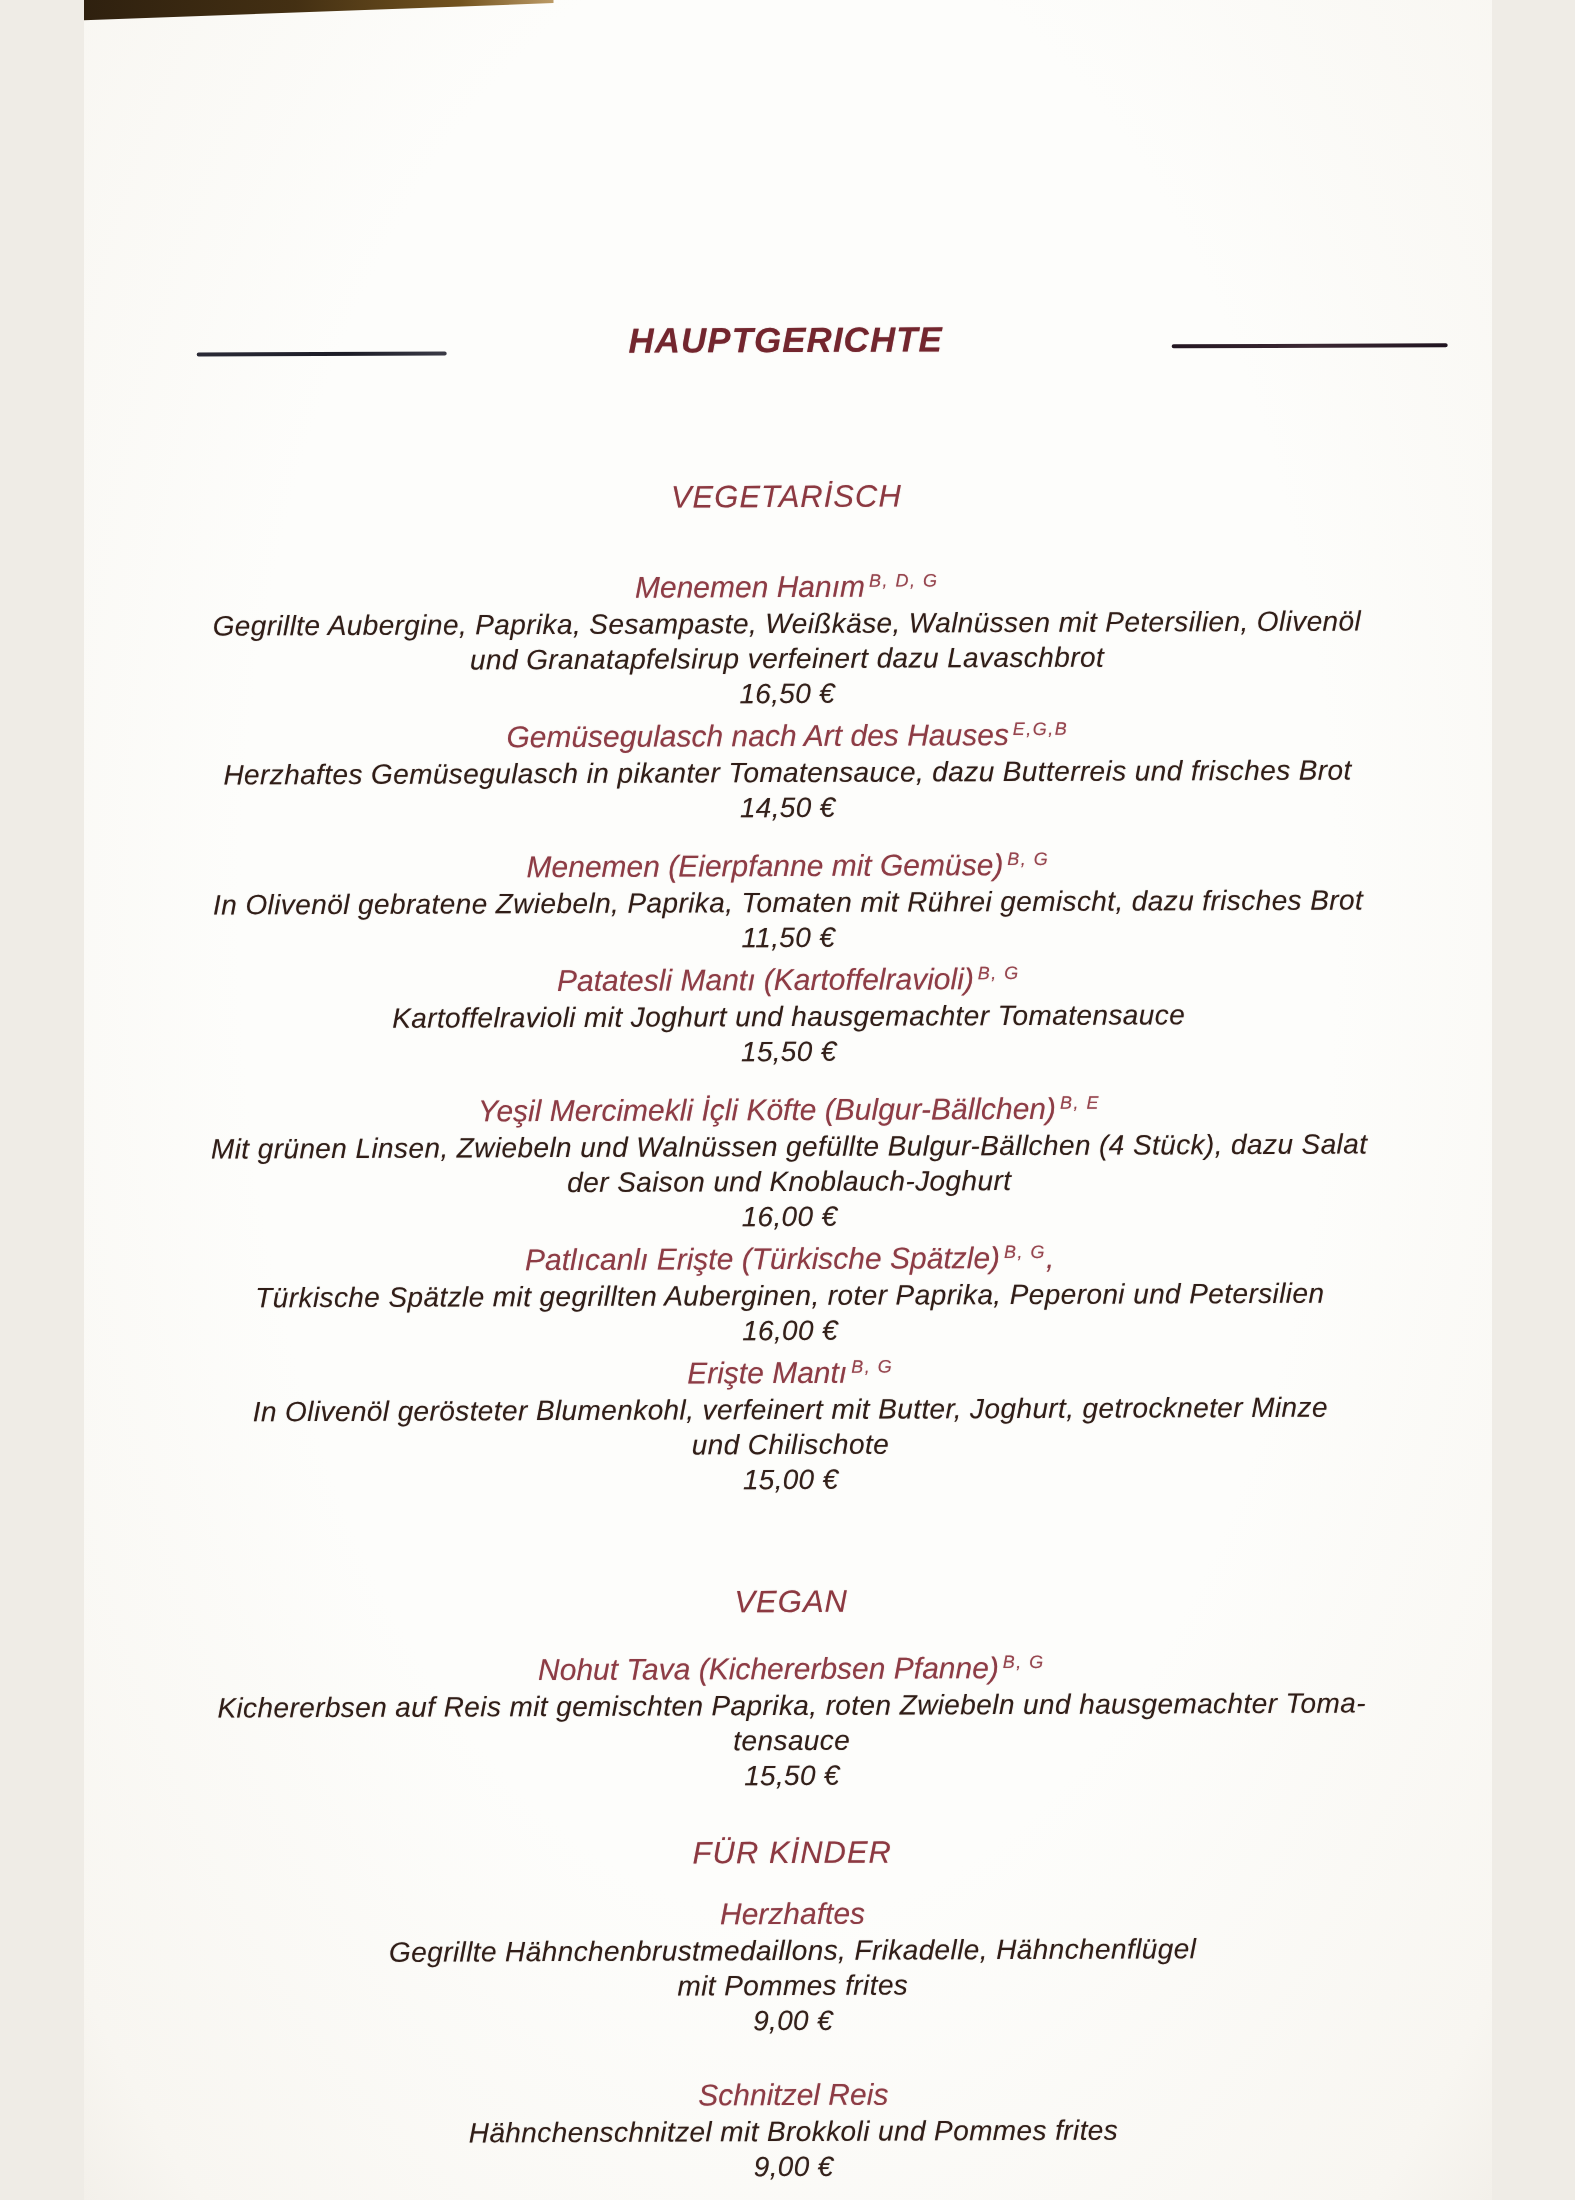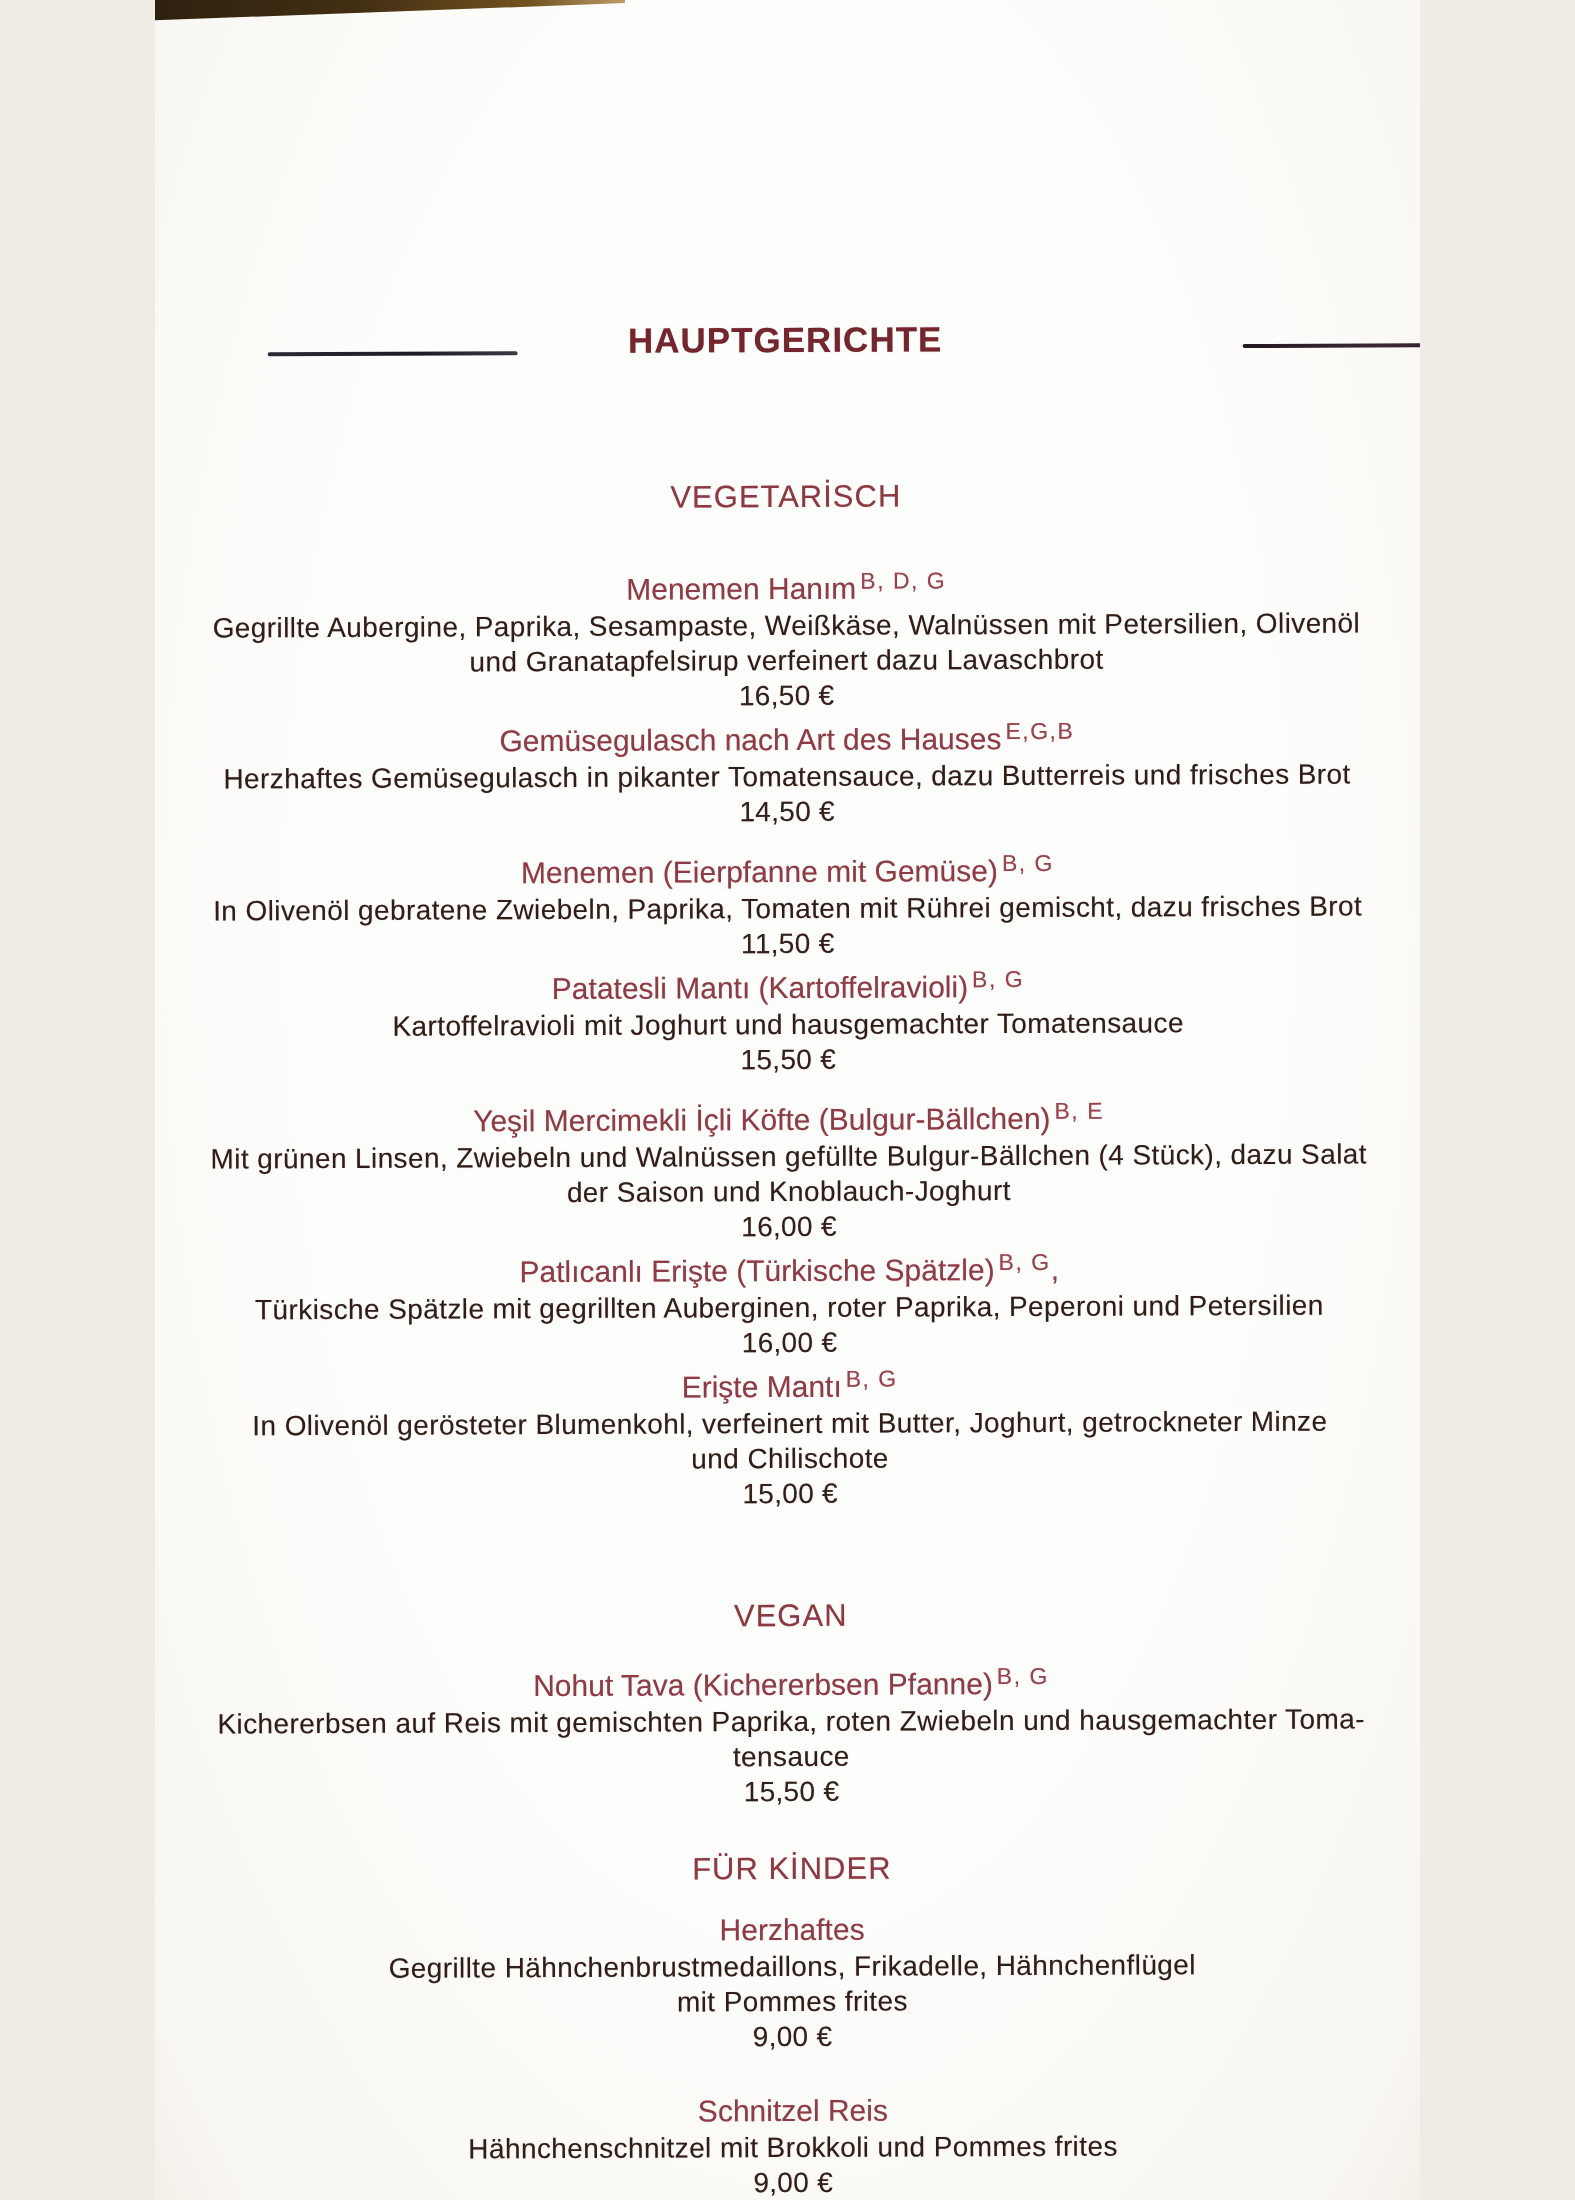--- a/index.html
+++ b/index.html
@@ -1,23 +1,24 @@
 <!DOCTYPE html>
 <html><head>
 <meta charset="utf-8">
 <style>
   html, body { margin: 0; padding: 0; background: #efece6; }
   .photo {
     position: relative;
-    width: 1265px;
+    width: 1408px;
     height: 2200px;
     margin: 0 auto;
     overflow: hidden;
     background: radial-gradient(ellipse at 50% 42%, #fdfdfb 55%, #f8f6f1 92%, #f3f0ea 100%);
     font-family: "Liberation Sans", sans-serif;
+    font-style: italic;
   }
   
   .top-shadow {
     position: absolute;
     top: 0; left: 0;
     width: 470px; height: 26px;
     background: linear-gradient(90deg, #241503 0%, #3a2507 45%, #6b4a14 80%, #a98б4 100%);
     background: linear-gradient(90deg, #241503 0%, #3a2507 45%, #6b4a14 80%, #b9965f 100%);
     clip-path: polygon(0 0, 100% 0, 100% 12%, 0 78%);
     opacity: 0.95;
@@ -70,21 +71,21 @@
   #section-vegetarisch .menu-item:nth-child(5) { margin-top: 16px; }
   #section-kinder .menu-item:nth-child(2) { margin-top: 38px; }
   .item-name-line {
     text-align: center;
     font-size: 30px;
     line-height: 38px;
     color: #8d3c45;
     text-shadow: 0 0 1px rgba(141,60,69,0.45);
   }
   .allergens {
-    font-size: 23px;
+    font-size: 18px;
     vertical-align: 10px;
     margin-left: 4px;
     letter-spacing: 1.5px;
     color: #96454e;
   }
   .item-suffix { font-size: 30px; color: #8d3c45; }
   .desc-line {
     text-align: center;
     font-size: 28px;
     line-height: 35px;

